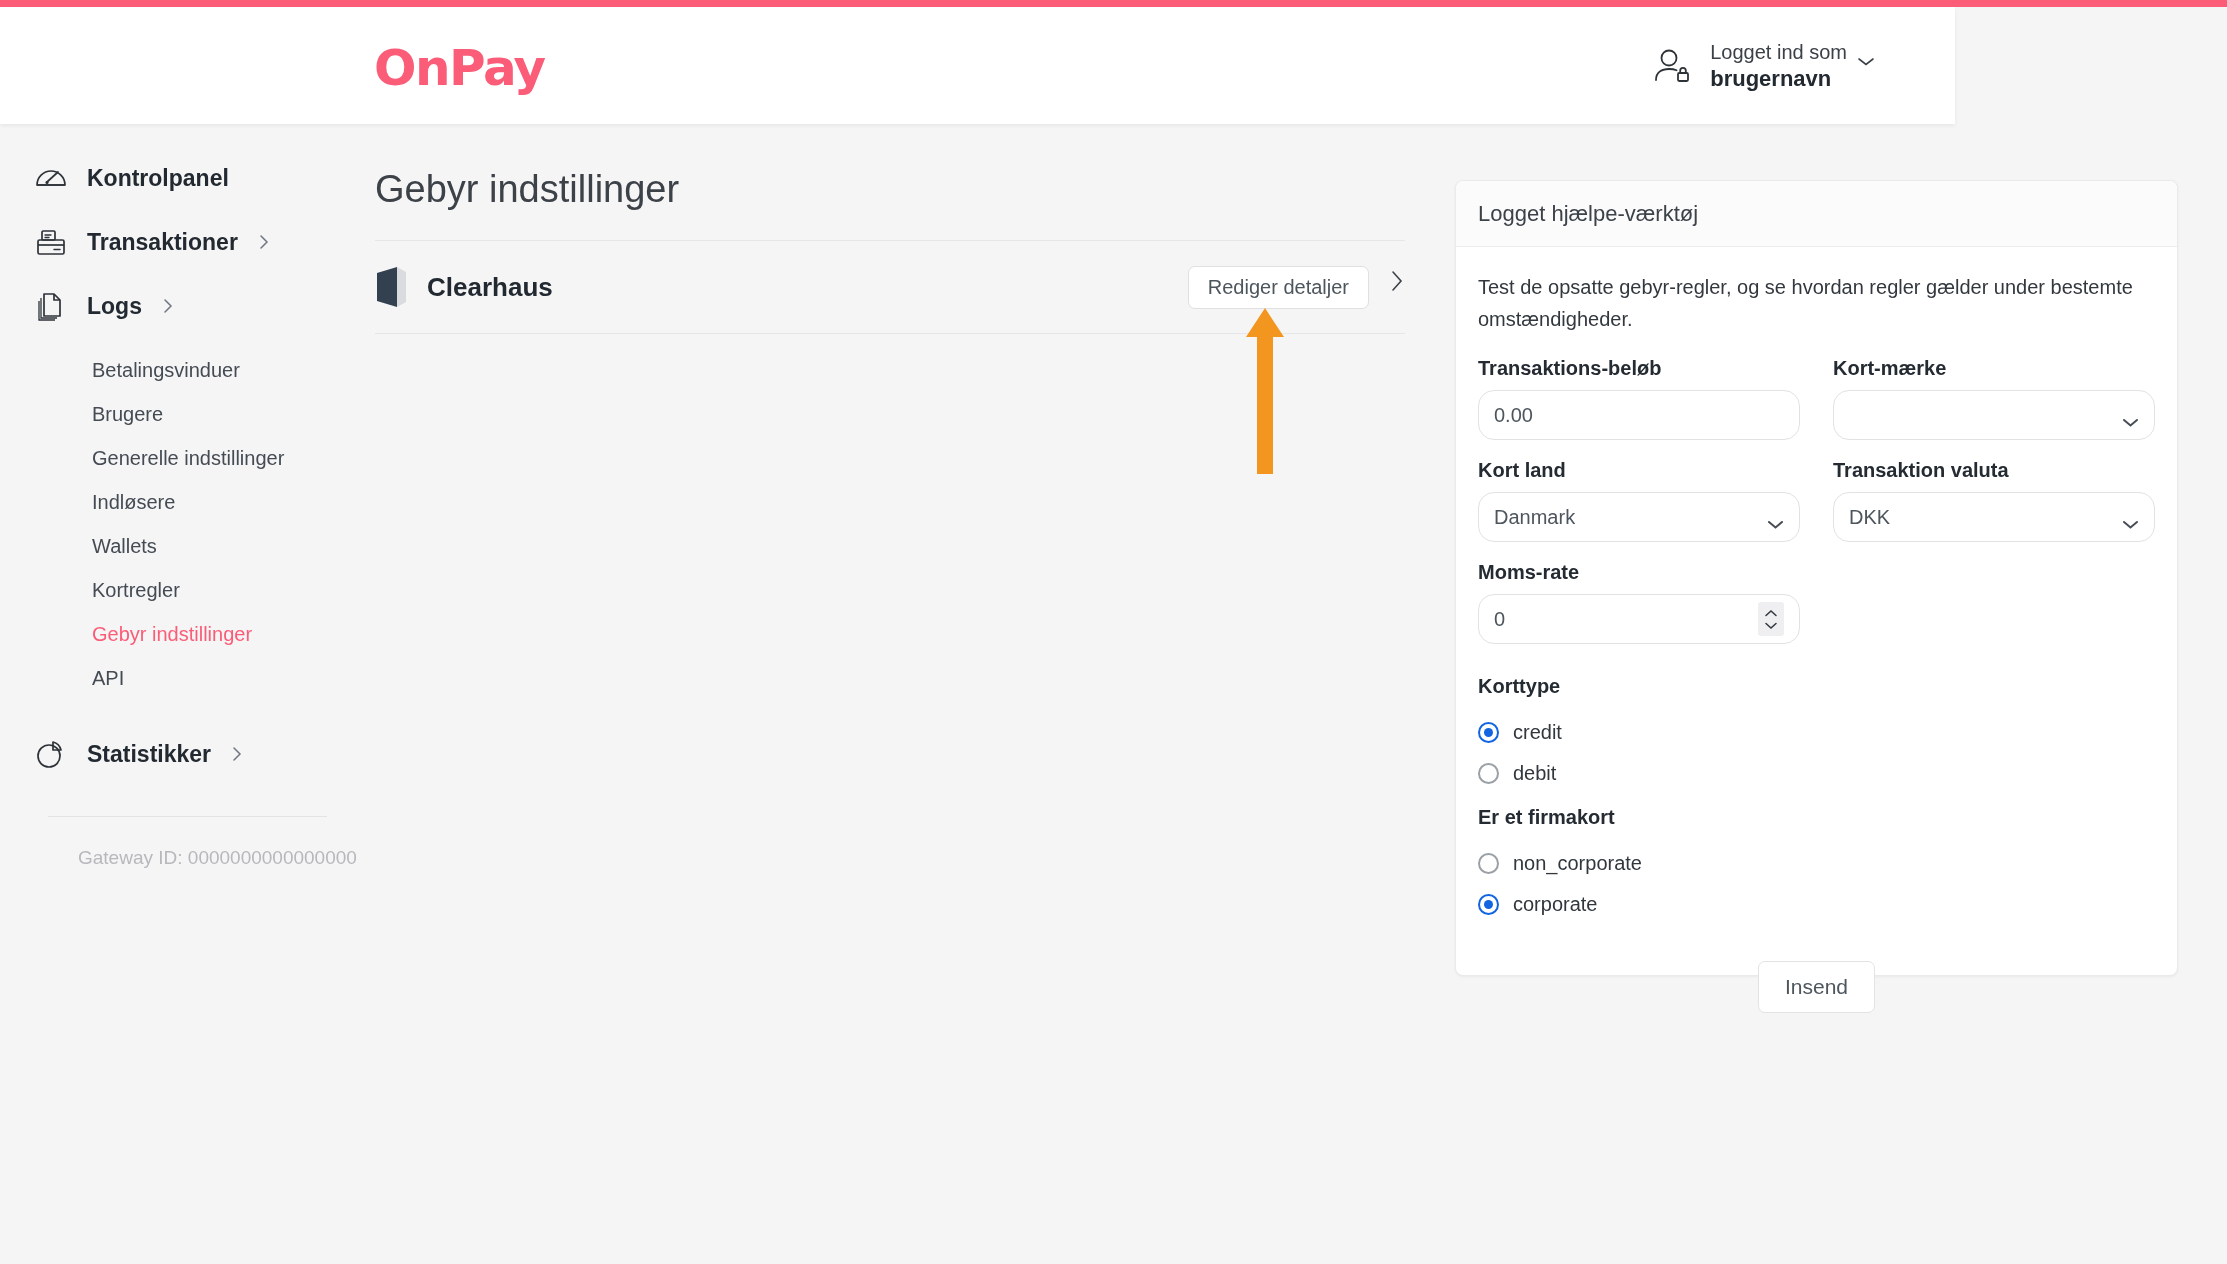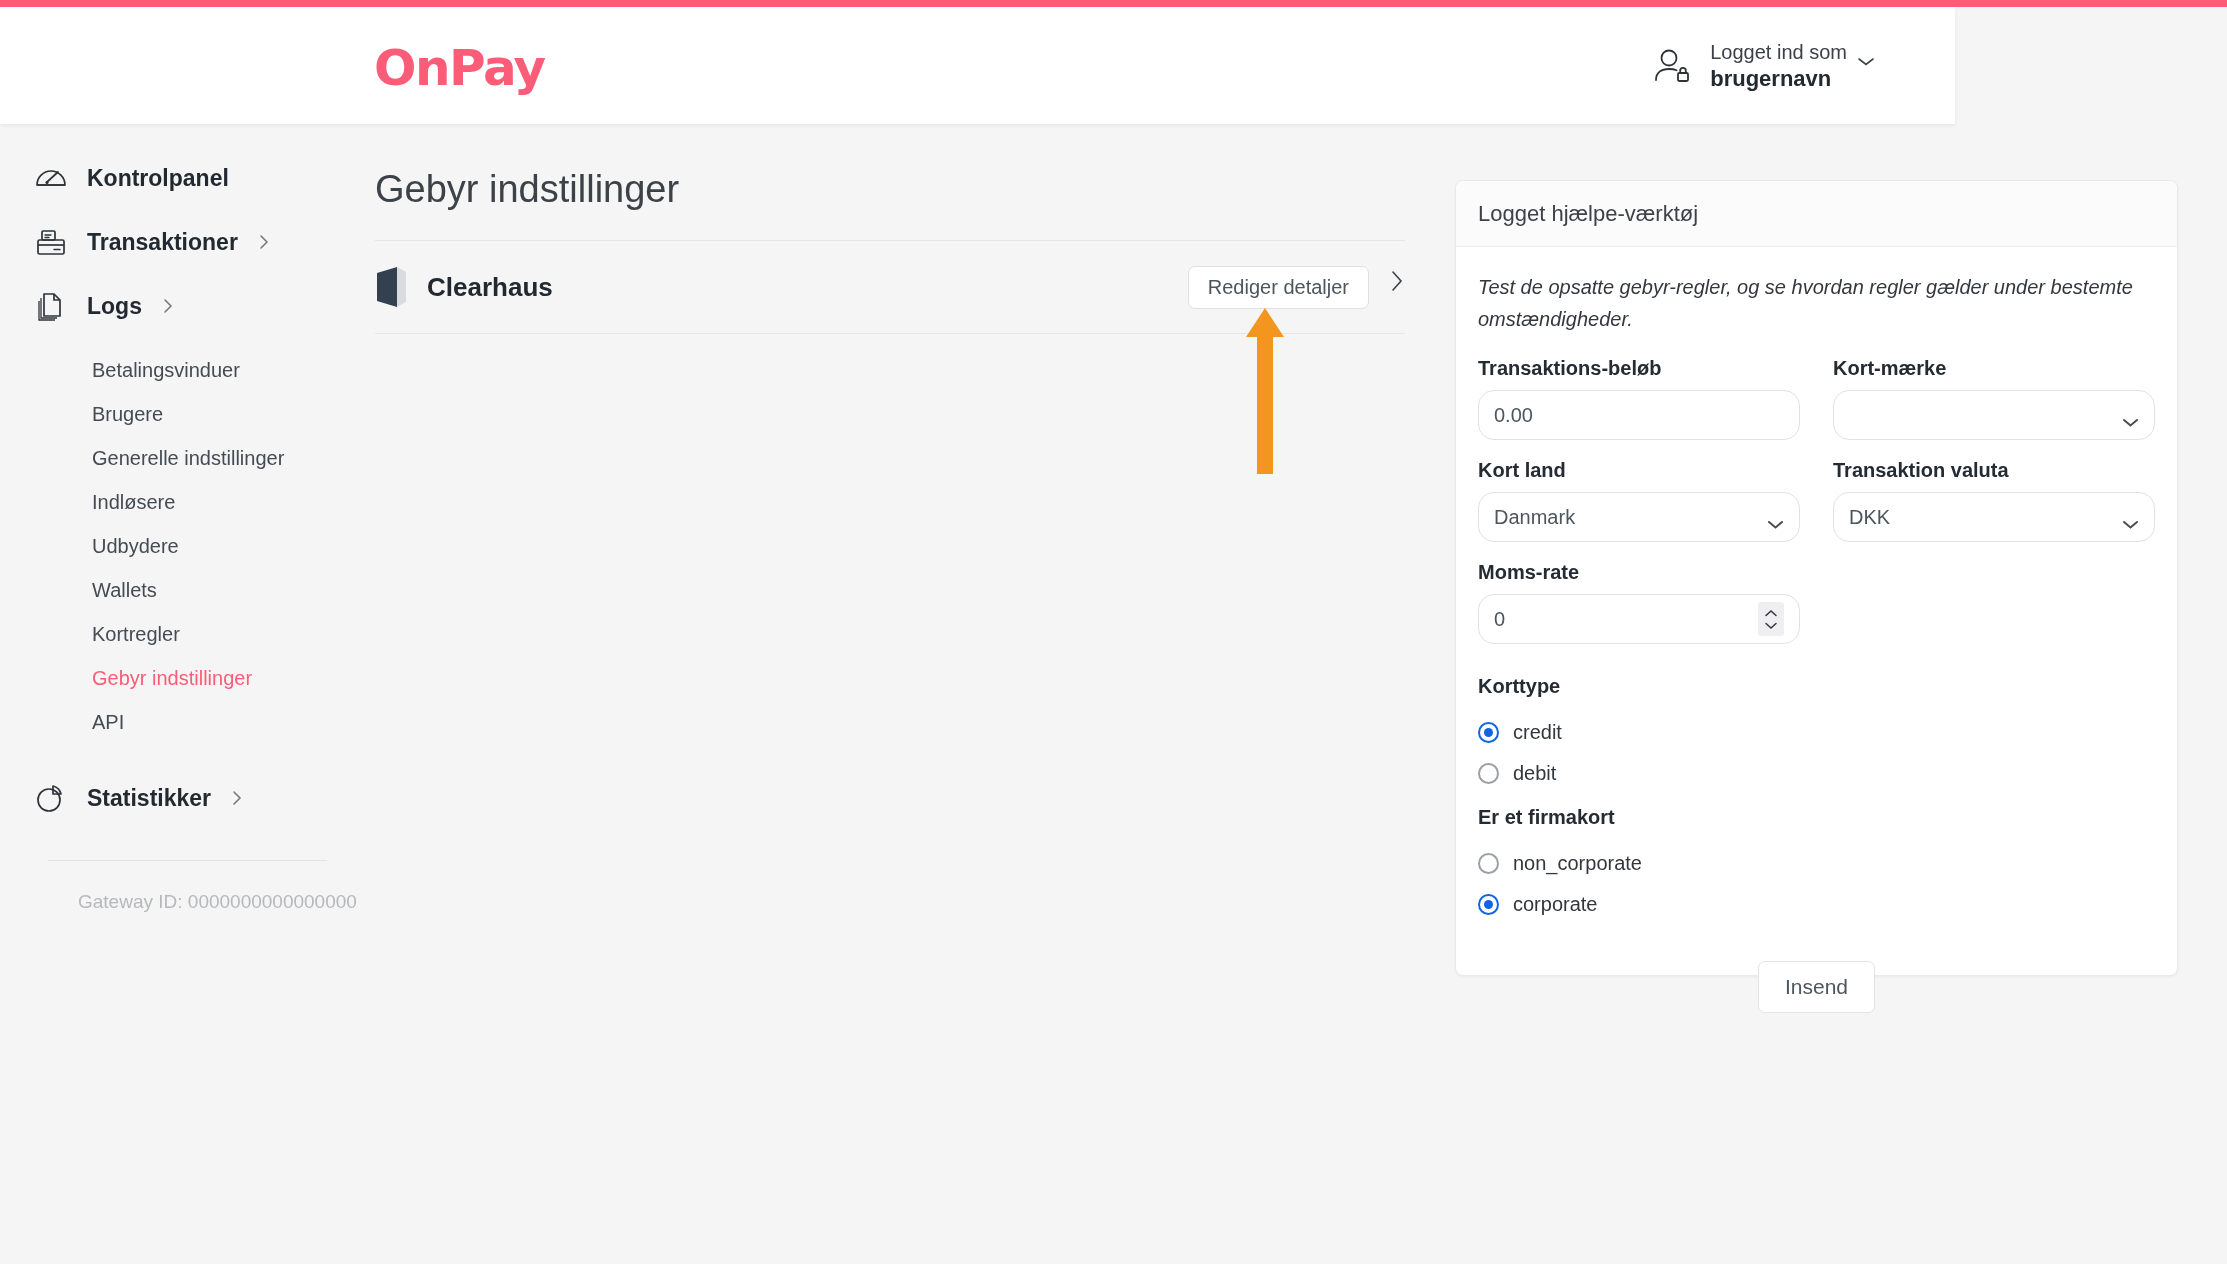--- a/index.html
+++ b/index.html
@@ -116,21 +116,21 @@
     background: #ffffff; border: 1px solid #eaeaec; border-radius: 8px;
     box-shadow: 0 1px 3px rgba(0,0,0,0.05);
   }
   .panel-head {
     height: 66px; background: #fbfbfc; border-bottom: 1px solid #ededef;
     border-radius: 8px 8px 0 0;
     display: flex; align-items: center; padding-left: 22px;
     font-size: 22px; color: #3c4248;
   }
   .panel-body { padding: 24px 22px 0 22px; }
-  .panel-desc { font-size: 20px; line-height: 1.6; color: #33383e; font-style: italic; }
+  .panel-desc { font-size: 20px; line-height: 1.6; color: #33383e; }
   .form-grid {
     display: grid; grid-template-columns: 1fr 1fr; column-gap: 33px; margin-top: 22px;
   }
   .field { margin-bottom: 19px; }
   .field-label { font-size: 20px; font-weight: bold; color: #252b32; margin-bottom: 10px; }
   .ctrl {
     width: 100%; height: 50px; border: 1px solid #e2e2e5; border-radius: 16px;
     background: #ffffff; font-size: 20px; color: #4d555d;
     padding: 0 15px; display: flex; align-items: center;
     font-family: "Liberation Sans", sans-serif;
@@ -254,23 +254,20 @@
         <span>Betalingsvinduer</span>
       </div>
     <div class="nav-sub">
         <span>Brugere</span>
       </div>
     <div class="nav-sub">
         <span>Generelle indstillinger</span>
       </div>
     <div class="nav-sub">
         <span>Indløsere</span>
-      </div>
-    <div class="nav-sub">
-        <span>Udbydere</span>
       </div>
     <div class="nav-sub">
         <span>Wallets</span>
       </div>
     <div class="nav-sub">
         <span>Kortregler</span>
       </div>
     <div class="nav-sub active">
         <span>Gebyr indstillinger</span>
       </div>

